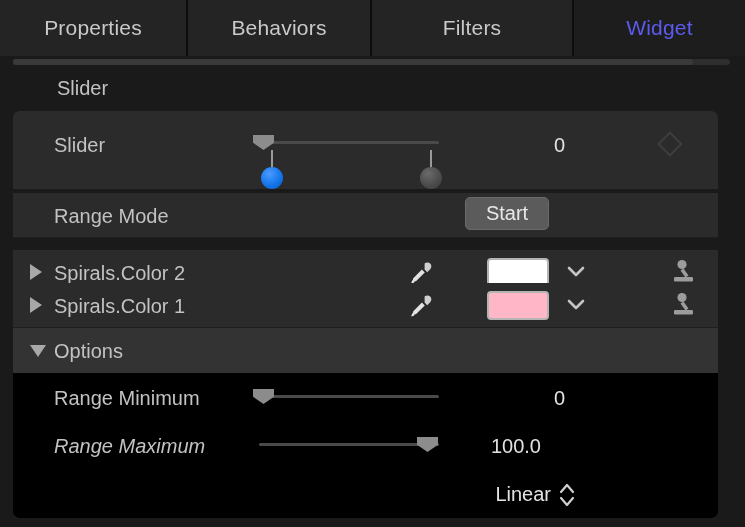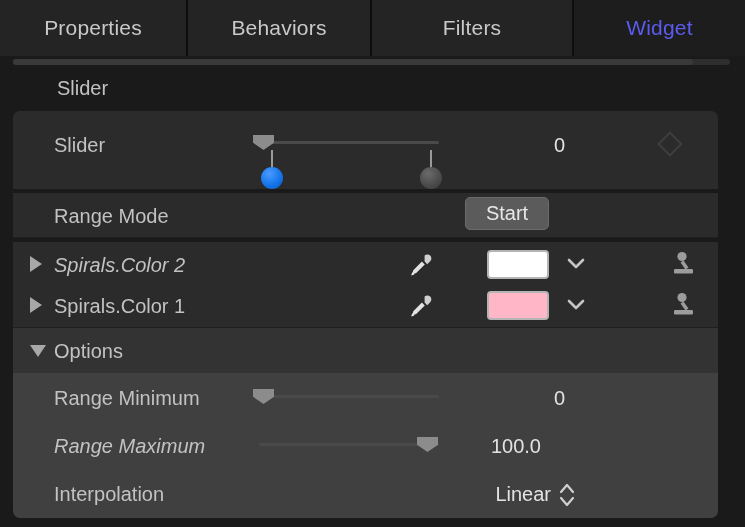--- a/index.html
+++ b/index.html
@@ -127,21 +127,21 @@
 
     <div class="panel" style="top:127px;height:45px;">
       <div class="row rowline" style="height:45px;">
         <div class="lbl" style="left:41px;top:12px;">Range Mode</div>
         <div class="btn" style="left:452px;top:4px;width:84px;height:33px;">
           <span>Start</span>
         </div>
       </div>
     </div>
 
-    <div class="panel" style="top:176px;height:45px;font-style:italic;">
+    <div class="panel" style="top:184px;height:45px;">
       <div class="row rowline" style="height:45px;">
         <div class="tri right" style="left:17px;top:14px;"></div>
         <div class="lbl" style="left:41px;top:12px;">Spirals.Color 2</div>
 
         <span class="ico" style="left:392px;top:9px;">
           <svg width="30" height="30" viewBox="0 0 30 30">
             <g fill="#cfcfcf" stroke="#cfcfcf" stroke-width="1.1">
               <path d="M19.6 4.6c1.7-1.7 4.2-1.5 5.6 0 1.5 1.5 1.6 4 0 5.6l-3 3-2.6-2.6z" stroke="none"></path>
               <path d="M18.3 12.0l-1.4-1.4-8.6 8.6-1.3 4.2 4.2-1.3 8.6-8.6-1.5-1.5z" fill="#e3e3e3" stroke="none"></path>
               <path d="M6.2 24.4l1.0-3.2 2.2 2.2z" fill="#f0f0f0" stroke="none"></path>
@@ -198,38 +198,37 @@
           </svg>
         </span>
       </div>
     </div>
 
     <div class="panel" style="top:262px;height:45px;background:#333333;">
       <div class="tri down" style="left:17px;top:17px;"></div>
       <div class="lbl" style="left:41px;top:12px;">Options</div>
     </div>
 
-    <div class="panel rbot" style="top:307px;height:145px;background:#404040;">
+    <div class="panel rbot" style="top:307px;height:145px;background:#000000;">
 
       <div class="row" style="height:48px;">
         <div class="lbl" style="left:41px;top:14px;">Range Minimum</div>
         <div class="strack" style="left:246px;top:22px;width:180px;"></div>
         <div class="sthumb" style="left:240px;top:16px;"></div>
         <div class="val" style="left:460px;top:14px;width:92px;">0</div>
       </div>
 
       <div class="row" style="height:48px;">
         <div class="lbl" style="left:41px;top:14px;font-style:italic;">Range Maximum</div>
         <div class="strack" style="left:246px;top:22px;width:180px;"></div>
         <div class="sthumb" style="left:404px;top:16px;"></div>
         <div class="val" style="left:426px;top:14px;width:102px;">100.0</div>
       </div>
 
       <div class="row" style="height:49px;">
-        <div class="lbl" style="left:41px;top:14px;">Interpolation</div>
         <div class="val" style="left:410px;top:14px;width:128px;">Linear</div>
         <span class="stepper" style="left:544px;top:13px;">
           <svg width="20" height="26" viewBox="0 0 20 26">
             <polyline points="4,10 10,3 16,10" fill="none" stroke="#d0d0d0" stroke-width="2.2" stroke-linecap="round" stroke-linejoin="round"></polyline>
             <polyline points="4,16 10,23 16,16" fill="none" stroke="#d0d0d0" stroke-width="2.2" stroke-linecap="round" stroke-linejoin="round"></polyline>
           </svg>
         </span>
       </div>
     </div>
 

